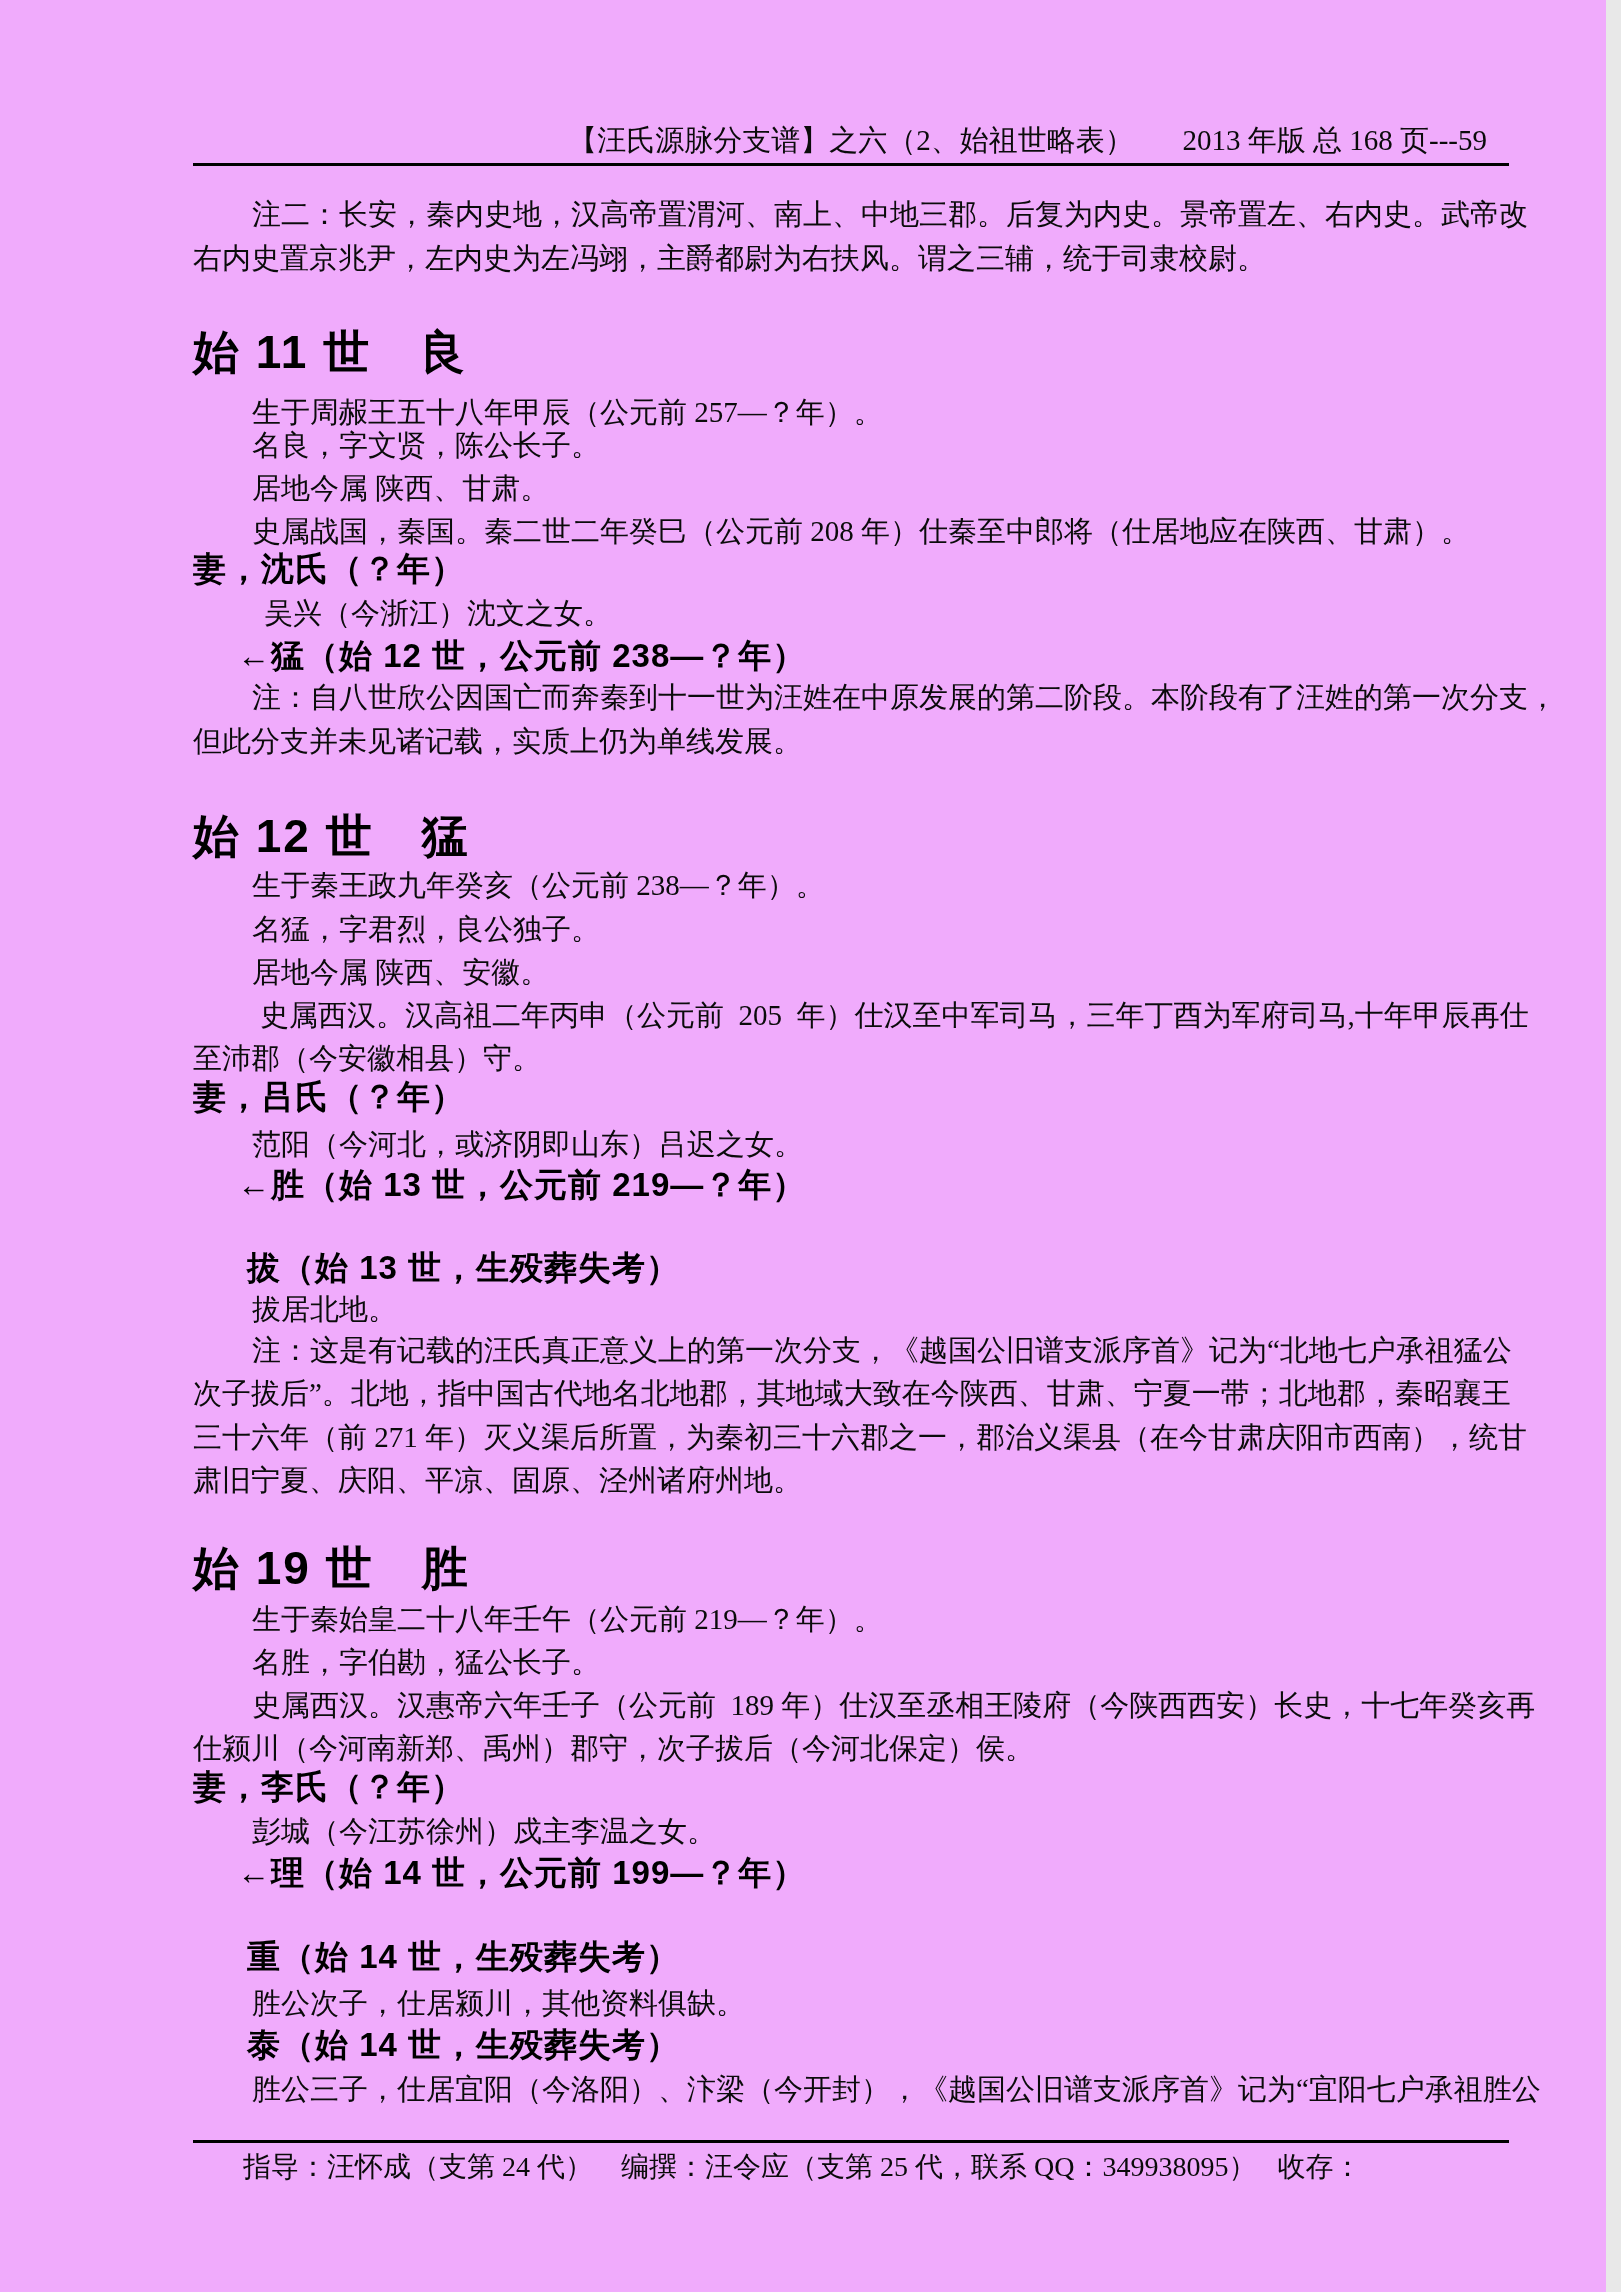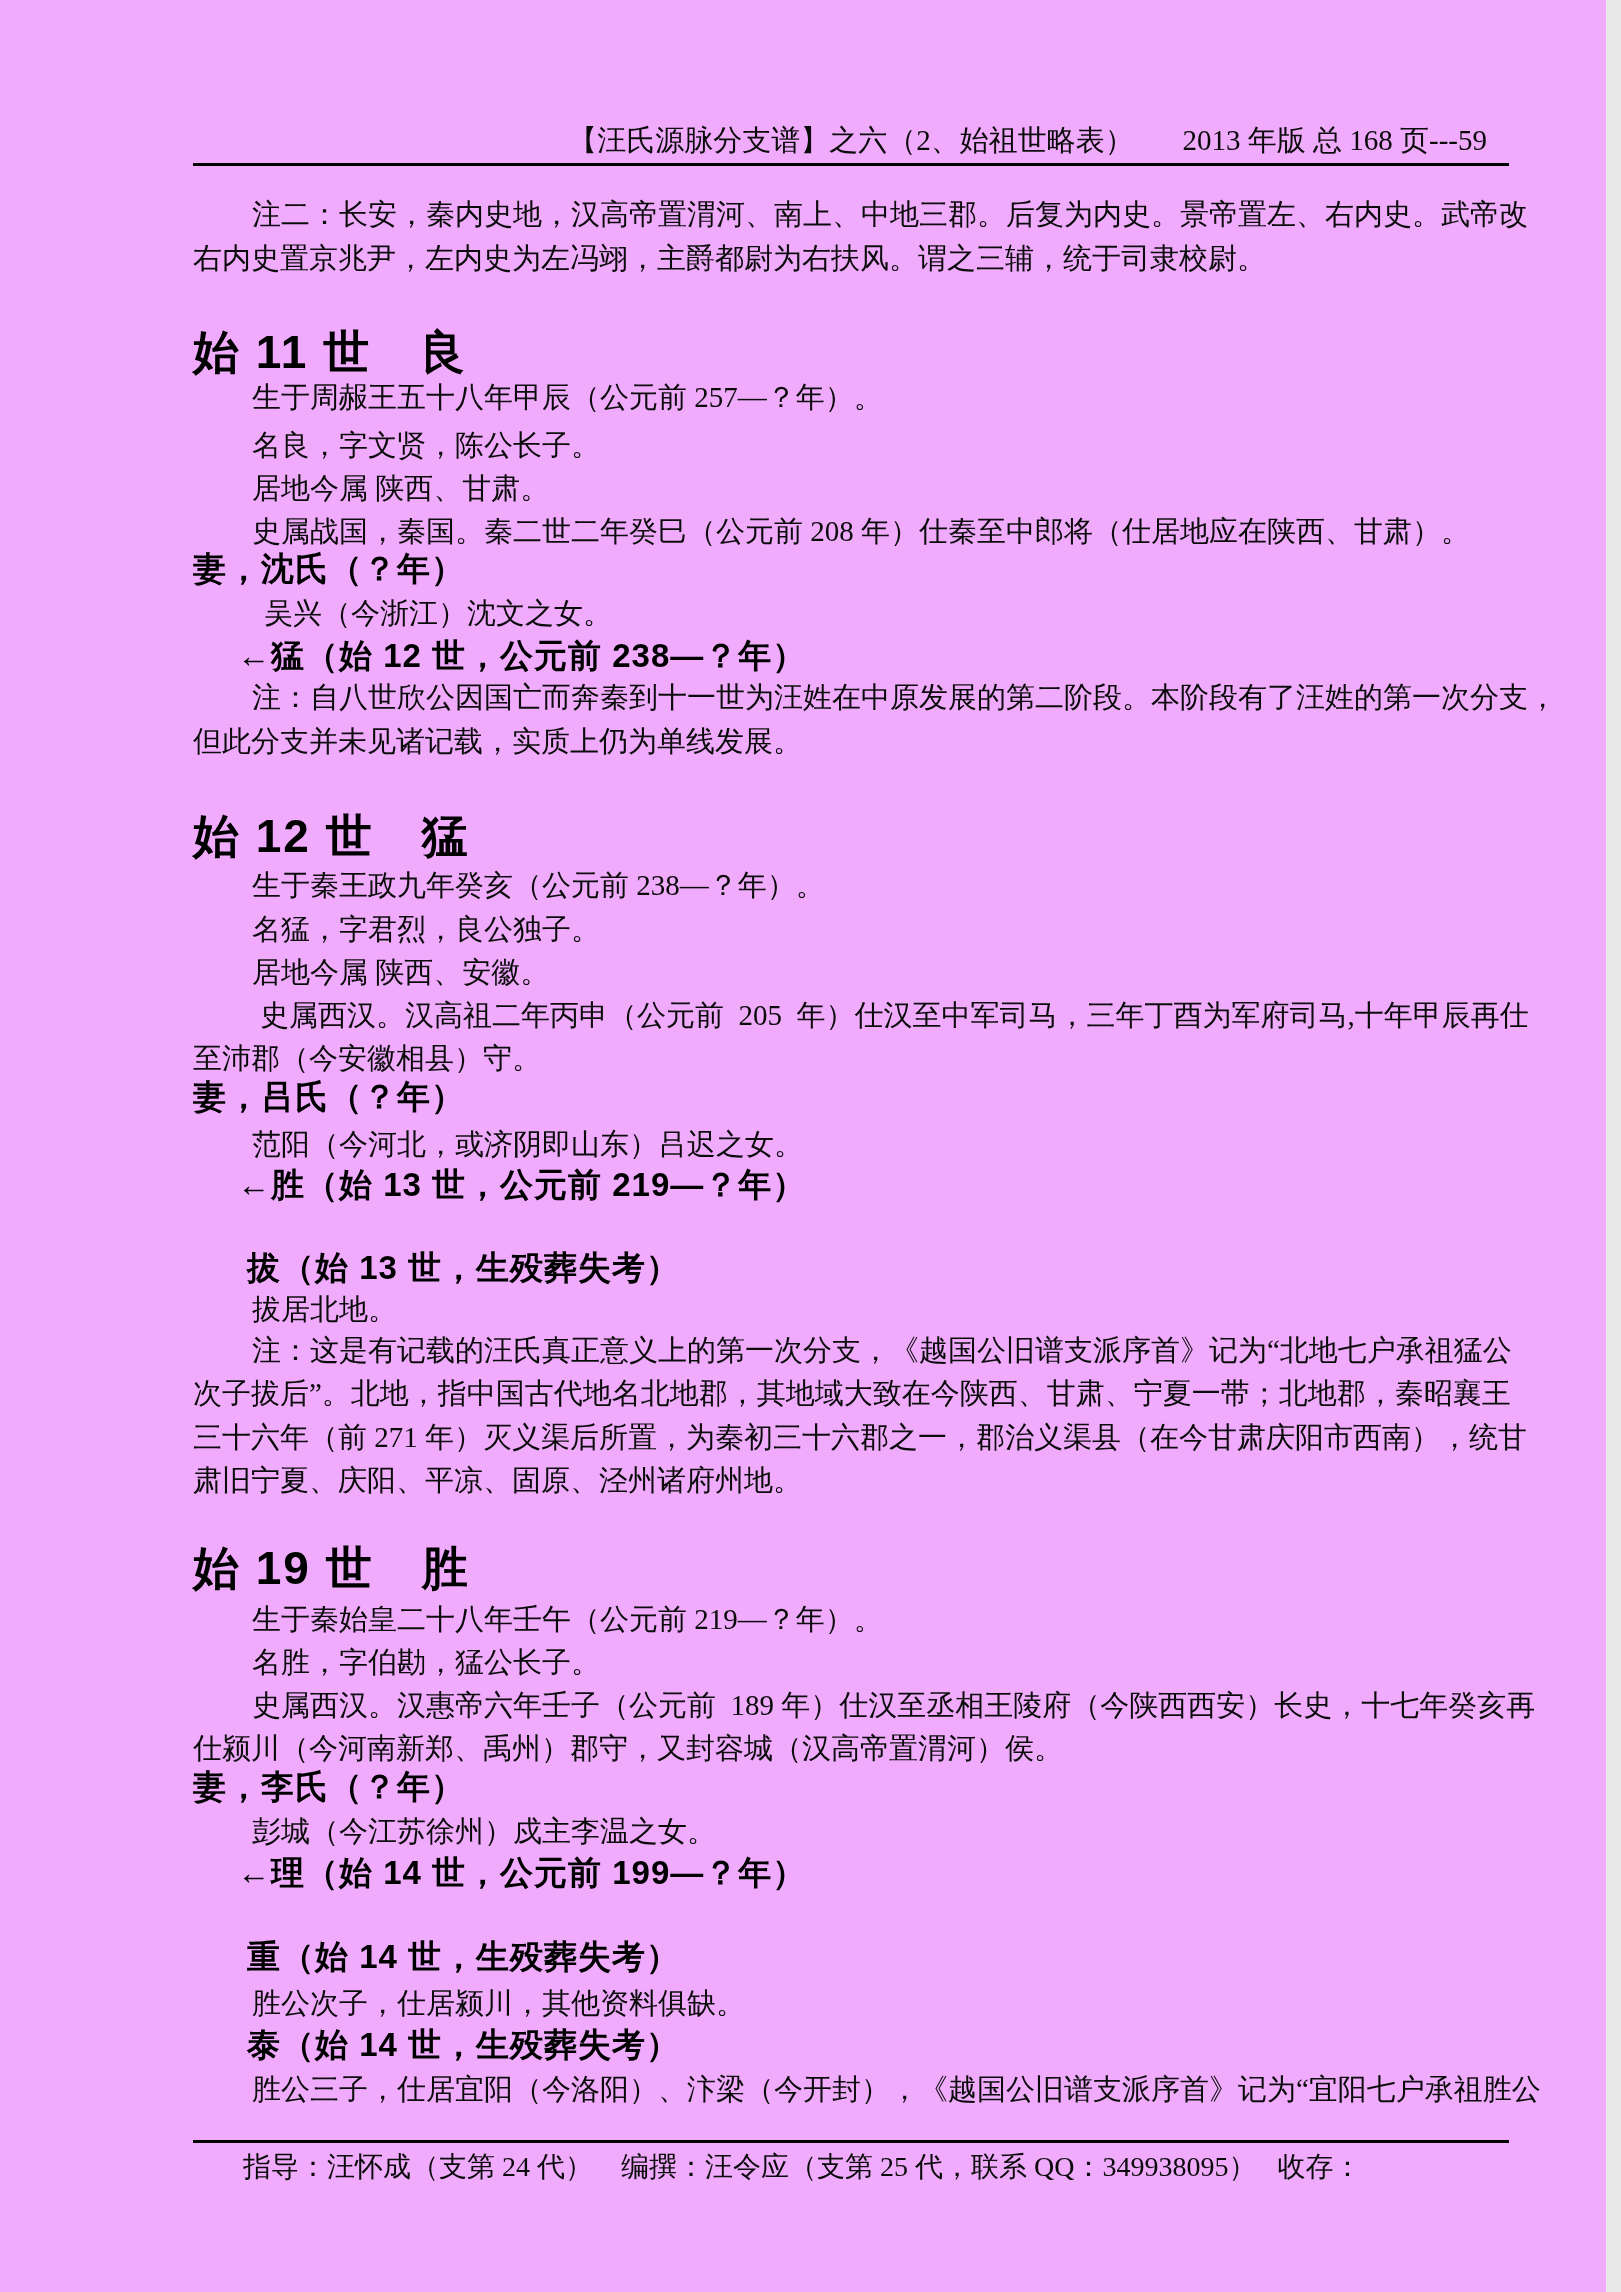--- a/index.html
+++ b/index.html
@@ -50,21 +50,21 @@
 <div class="page">
 
   <div class="line hdr" style="top:123px;left:193px;width:1316px;text-align:center;">【汪氏源脉分支谱】之六（2、始祖世略表）</div>
   <div class="line hdr" style="top:123px;right:119px;">2013 年版 总 168 页---59</div>
   <div class="rule" style="top:163px;"></div>
 
   <div class="line" style="top:197px;left:252px;">注二：长安，秦内史地，汉高帝置渭河、南上、中地三郡。后复为内史。景帝置左、右内史。武帝改</div>
   <div class="line" style="top:241px;left:193px;text-align:center;">右内史置京兆尹，左内史为左冯翊，主爵都尉为右扶风。谓之三辅，统于司隶校尉。</div>
 
   <div class="sect-h" style="top:327px;left:193px;">始 11 世　良</div>
-  <div class="line" style="top:380px;left:252px;">生于周赧王五十八年甲辰（公元前 257—？年）。</div>
+  <div class="line" style="top:395px;left:252px;">生于周赧王五十八年甲辰（公元前 257—？年）。</div>
   <div class="line" style="top:428px;left:252px;">名良，字文贤，陈公长子。</div>
   <div class="line" style="top:471px;left:252px;">居地今属 陕西、甘肃。</div>
   <div class="line" style="top:514px;left:252px;">史属战国，秦国。秦二世二年癸巳（公元前 208 年）仕秦至中郎将（仕居地应在陕西、甘肃）。</div>
   <div class="sub-b" style="top:550px;left:193px;">妻，沈氏（？年）</div>
   <div class="line" style="top:596px;left:264px;">吴兴（今浙江）沈文之女。</div>
   <div class="sub-b" style="top:637px;left:237px;">←猛（始 12 世，公元前 238—？年）</div>
   <div class="line" style="top:680px;left:252px;">注：自八世欣公因国亡而奔秦到十一世为汪姓在中原发展的第二阶段。本阶段有了汪姓的第一次分支，</div>
   <div class="line" style="top:724px;left:193px;">但此分支并未见诸记载，实质上仍为单线发展。</div>
 
   <div class="sect-h" style="top:811px;left:193px;">始 12 世　猛</div>
@@ -80,21 +80,21 @@
   <div class="line" style="top:1292px;left:252px;">拔居北地。</div>
   <div class="line" style="top:1333px;left:252px;">注：这是有记载的汪氏真正意义上的第一次分支，《越国公旧谱支派序首》记为“北地七户承祖猛公</div>
   <div class="line" style="top:1376px;left:193px;">次子拔后”。北地，指中国古代地名北地郡，其地域大致在今陕西、甘肃、宁夏一带；北地郡，秦昭襄王</div>
   <div class="line" style="top:1420px;left:193px;">三十六年（前 271 年）灭义渠后所置，为秦初三十六郡之一，郡治义渠县（在今甘肃庆阳市西南），统甘</div>
   <div class="line" style="top:1463px;left:193px;">肃旧宁夏、庆阳、平凉、固原、泾州诸府州地。</div>
 
   <div class="sect-h" style="top:1543px;left:193px;">始 19 世　胜</div>
   <div class="line" style="top:1602px;left:252px;">生于秦始皇二十八年壬午（公元前 219—？年）。</div>
   <div class="line" style="top:1645px;left:252px;">名胜，字伯勘，猛公长子。</div>
   <div class="line" style="top:1688px;left:252px;">史属西汉。汉惠帝六年壬子（公元前  189 年）仕汉至丞相王陵府（今陕西西安）长史，十七年癸亥再</div>
-  <div class="line" style="top:1731px;left:193px;">仕颍川（今河南新郑、禹州）郡守，又封容城（汉高帝置渭河）侯。</div>
+  <div class="line" style="top:1731px;left:193px;">仕颍川（今河南新郑、禹州）郡守，次子拔后（今河北保定）侯。</div>
   <div class="sub-b" style="top:1768px;left:193px;">妻，李氏（？年）</div>
   <div class="line" style="top:1814px;left:252px;">彭城（今江苏徐州）戍主李温之女。</div>
   <div class="sub-b" style="top:1854px;left:237px;">←理（始 14 世，公元前 199—？年）</div>
   <div class="sub-b" style="top:1938px;left:247px;">重（始 14 世，生殁葬失考）</div>
   <div class="line" style="top:1986px;left:252px;">胜公次子，仕居颍川，其他资料俱缺。</div>
   <div class="sub-b" style="top:2026px;left:247px;">泰（始 14 世，生殁葬失考）</div>
   <div class="line" style="top:2072px;left:252px;">胜公三子，仕居宜阳（今洛阳）、汴梁（今开封），《越国公旧谱支派序首》记为“宜阳七户承祖胜公</div>
 
   <div class="rule" style="top:2140px;"></div>
   <div class="line ftr" style="top:2150px;left:243px;">指导：汪怀成（支第 24 代）    编撰：汪令应（支第 25 代，联系 QQ：349938095）   收存：</div>

